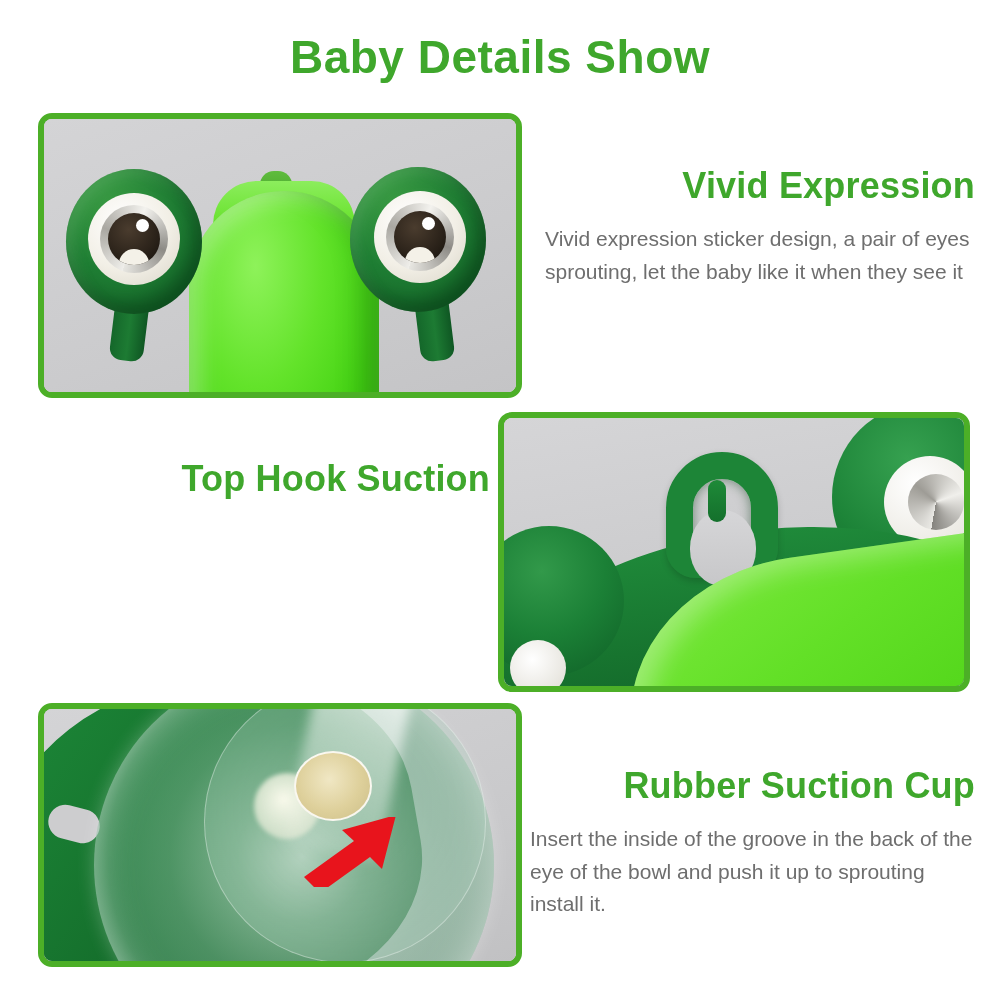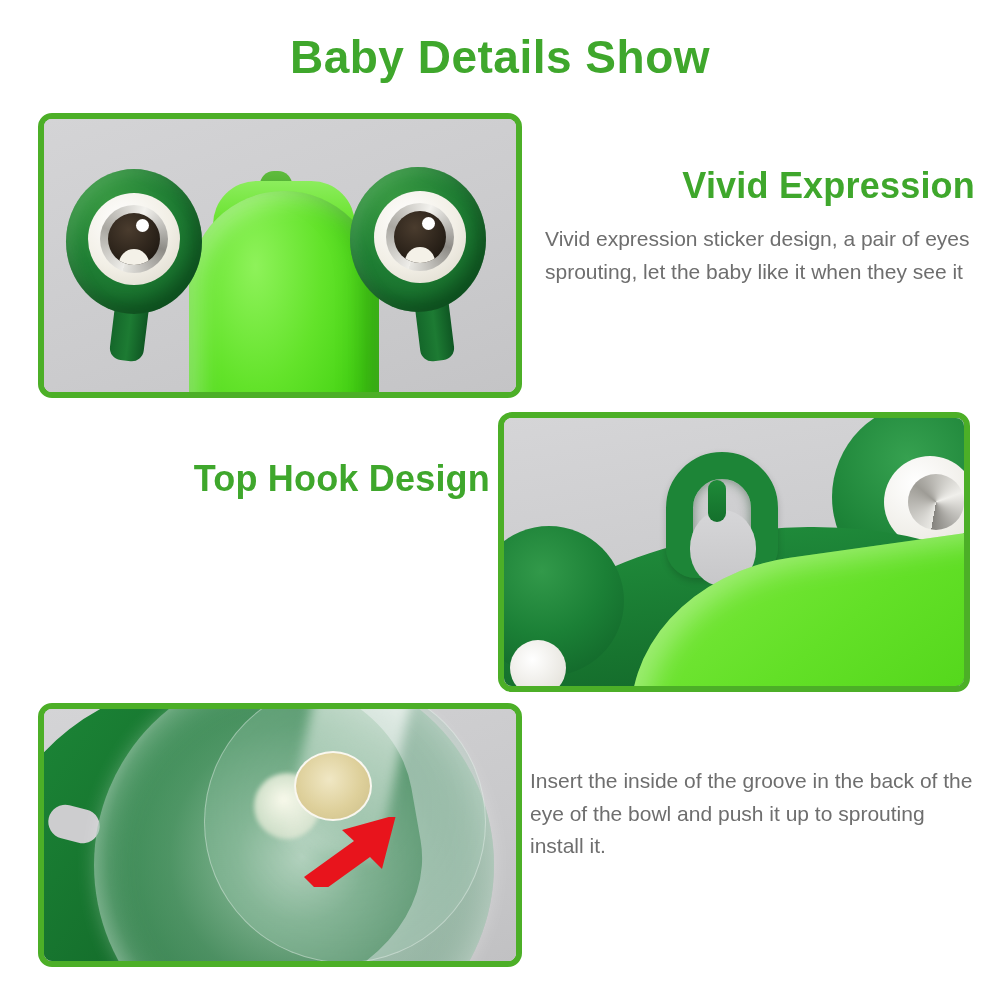--- a/index.html
+++ b/index.html
@@ -425,21 +425,21 @@
 
     <div class="hook-arch"></div>
     <div class="hook-hole"></div>
     <div class="hook-tab"></div>
 
     <div class="hook-bowl"></div>
   </div>
 </div>
 
 <div class="text-block" id="text-hook">
-  <h2>Top Hook Design</h2>
+  <h2>Top Hook Suction</h2>
 </div>
 
 <div class="panel" id="panel-suction">
   <div class="panel-inner">
     <div class="suc-bg"></div>
     <div class="suc-plastic-arm"></div>
     <div class="suc-plastic"></div>
     <div class="suc-plastic-slot"></div>
     <div class="suc-cup">
       <div class="suc-cup-ring2"></div>
@@ -447,14 +447,15 @@
       <div class="suc-center-glow"></div>
       <div class="suc-center"></div>
       <svg class="arrow" viewBox="0 0 96 70">
         <polygon points="0,66 50,30 38,19 92,4 78,58 66,46 16,82" fill="#e8141c" transform="translate(2,-6)"></polygon>
       </svg>
     </div>
   </div>
 </div>
 
 <div class="text-block" id="text-suction">
+  <h2>Rubber Suction Cup</h2>
   <p>Insert the inside of the groove in the back of the eye of the bowl and push it up to sprouting install it.</p>
 </div>
 
 </body></html>

